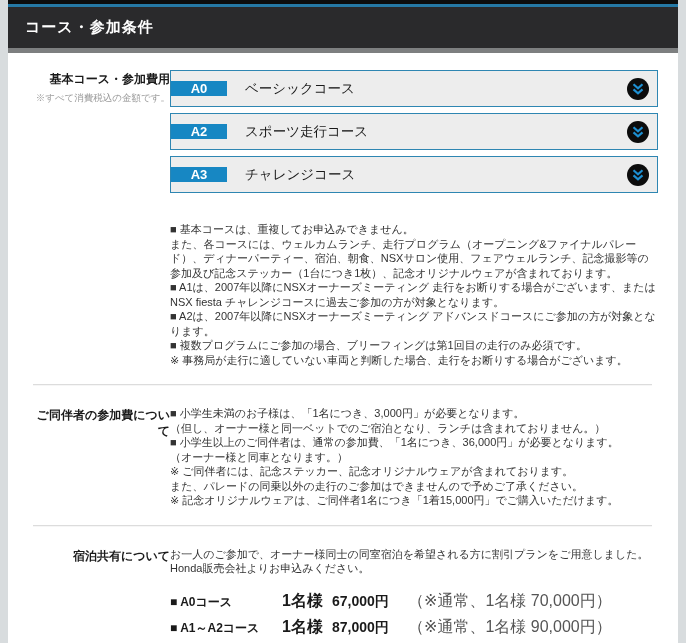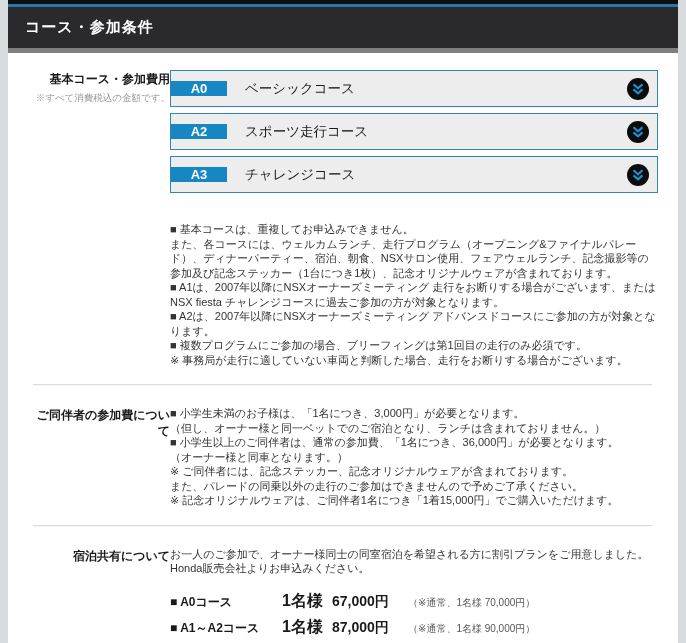--- a/index.html
+++ b/index.html
@@ -49,21 +49,21 @@
   .divider {
     border:none; border-top:1px solid #dcdcdc; box-shadow:0 1px 0 #f6f6f6;
     margin:17px 6px 21px 6px;
   }
   
   .price-rows { margin-top:15px; }
   .price-row { display:flex; align-items:baseline; margin-bottom:5px; }
   .p-course { width:112px; font-size:12px; font-weight:bold; color:#1a1a1a; }
   .p-unit   { width:50px;  font-size:16px; font-weight:bold; color:#1a1a1a; }
   .p-price  { width:76px;  font-size:14px; font-weight:bold; color:#1a1a1a; }
-  .p-note   { font-size:10px; color:#555; }
+  .p-note   { font-size:16px; color:#555; }
 </style>
 </head>
 <body>
 
 <div class="page">
 
   <div>
     <div class="header-top-black"></div>
     <div class="header-accent"></div>
     <div class="header-bar">

